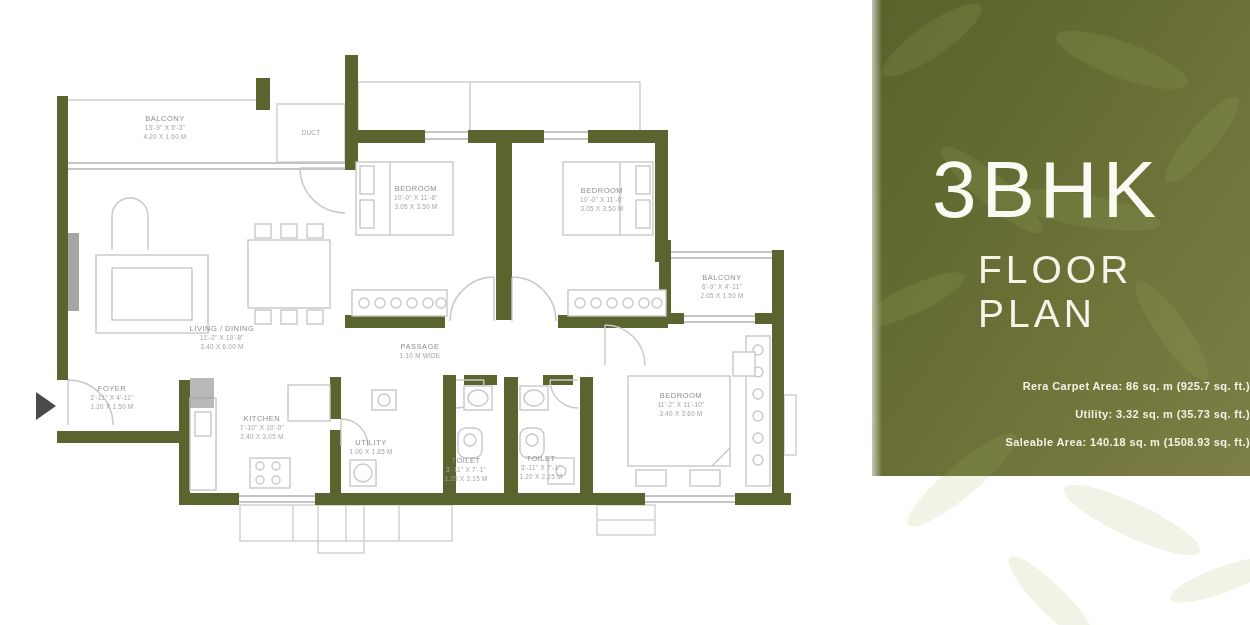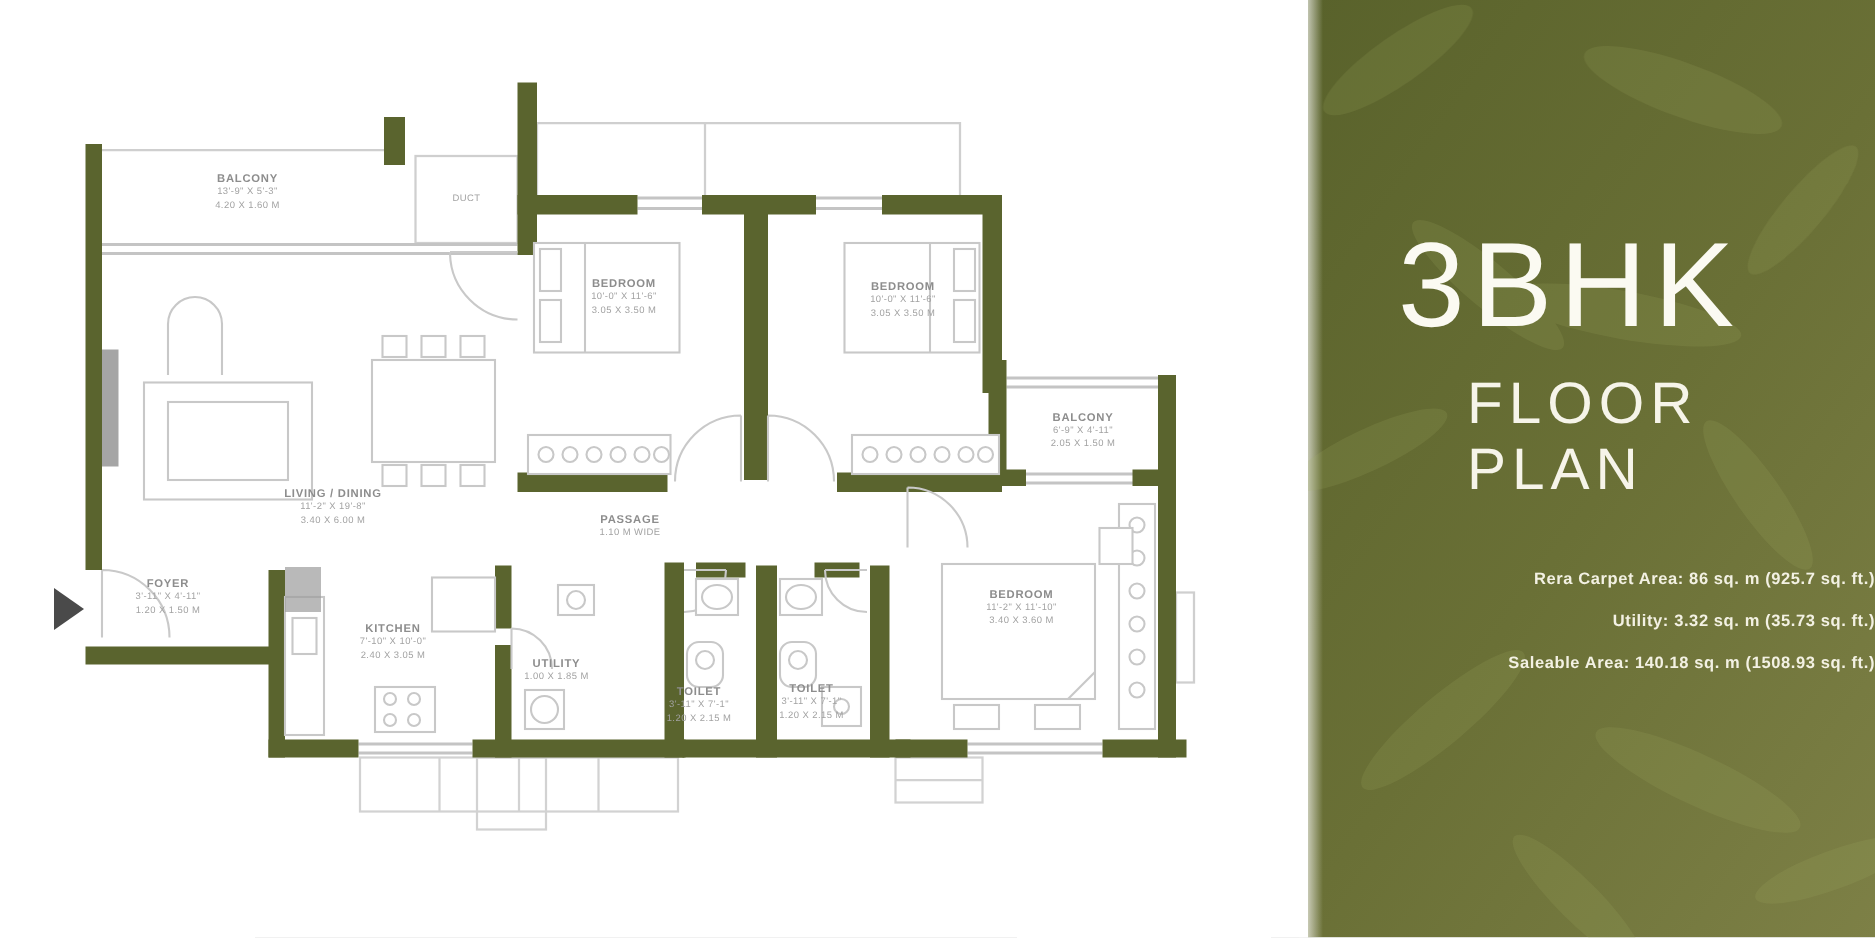--- a/index.html
+++ b/index.html
@@ -4,25 +4,25 @@
 <style>
   html,body{margin:0;padding:0;background:#e8e8e8;font-family:"Liberation Sans",sans-serif;}
   .stage{position:relative;width:1250px;height:625px;background:#ffffff;overflow:hidden;}
 
   
   .plan{position:absolute;left:0;top:0;width:875px;height:625px;}
   .plan svg{position:absolute;left:0;top:0;}
 
   .room-label{position:absolute;transform:translate(-50%,-50%);text-align:center;
     color:#9a9a9a;font-size:6.5px;line-height:1.35;letter-spacing:.3px;white-space:nowrap;}
-  .room-label .rname{display:block;font-size:7.5px;color:#8d8d8d;font-weight:bold;letter-spacing:.5px;}
+  .room-label .rname{display:block;font-size:7.5px;color:#8d8d8d;font-weight:normal;letter-spacing:.5px;}
   .room-label .rdim{display:block;font-size:6.3px;color:#a2a2a2;}
 
   
-  .panel{position:absolute;left:872px;top:0;width:378px;height:625px;
+  .panel{position:absolute;left:872px;top:0;width:378px;height:476px;
     background:linear-gradient(125deg,#59622b 0%,#6a7036 52%,#7d8046 100%);}
   .panel::before{content:"";position:absolute;left:-6px;top:0;width:16px;height:100%;
     background:linear-gradient(90deg,#ffffff 0%,rgba(255,255,255,0) 100%);}
   .panel .leaves{position:absolute;inset:0;overflow:hidden;}
   .panel-content{position:relative;padding:150px 0 0 60px;color:#f7f5ea;}
   .panel-title{font-size:80px;font-weight:300;letter-spacing:5px;line-height:1;
     color:#fbfaf2;}
   .panel-subtitle{font-size:39px;font-weight:300;letter-spacing:4px;margin-top:18px;
     color:#f6f4e9;margin-left:46px;}
   .area-details{margin-top:44px;text-align:right;}

